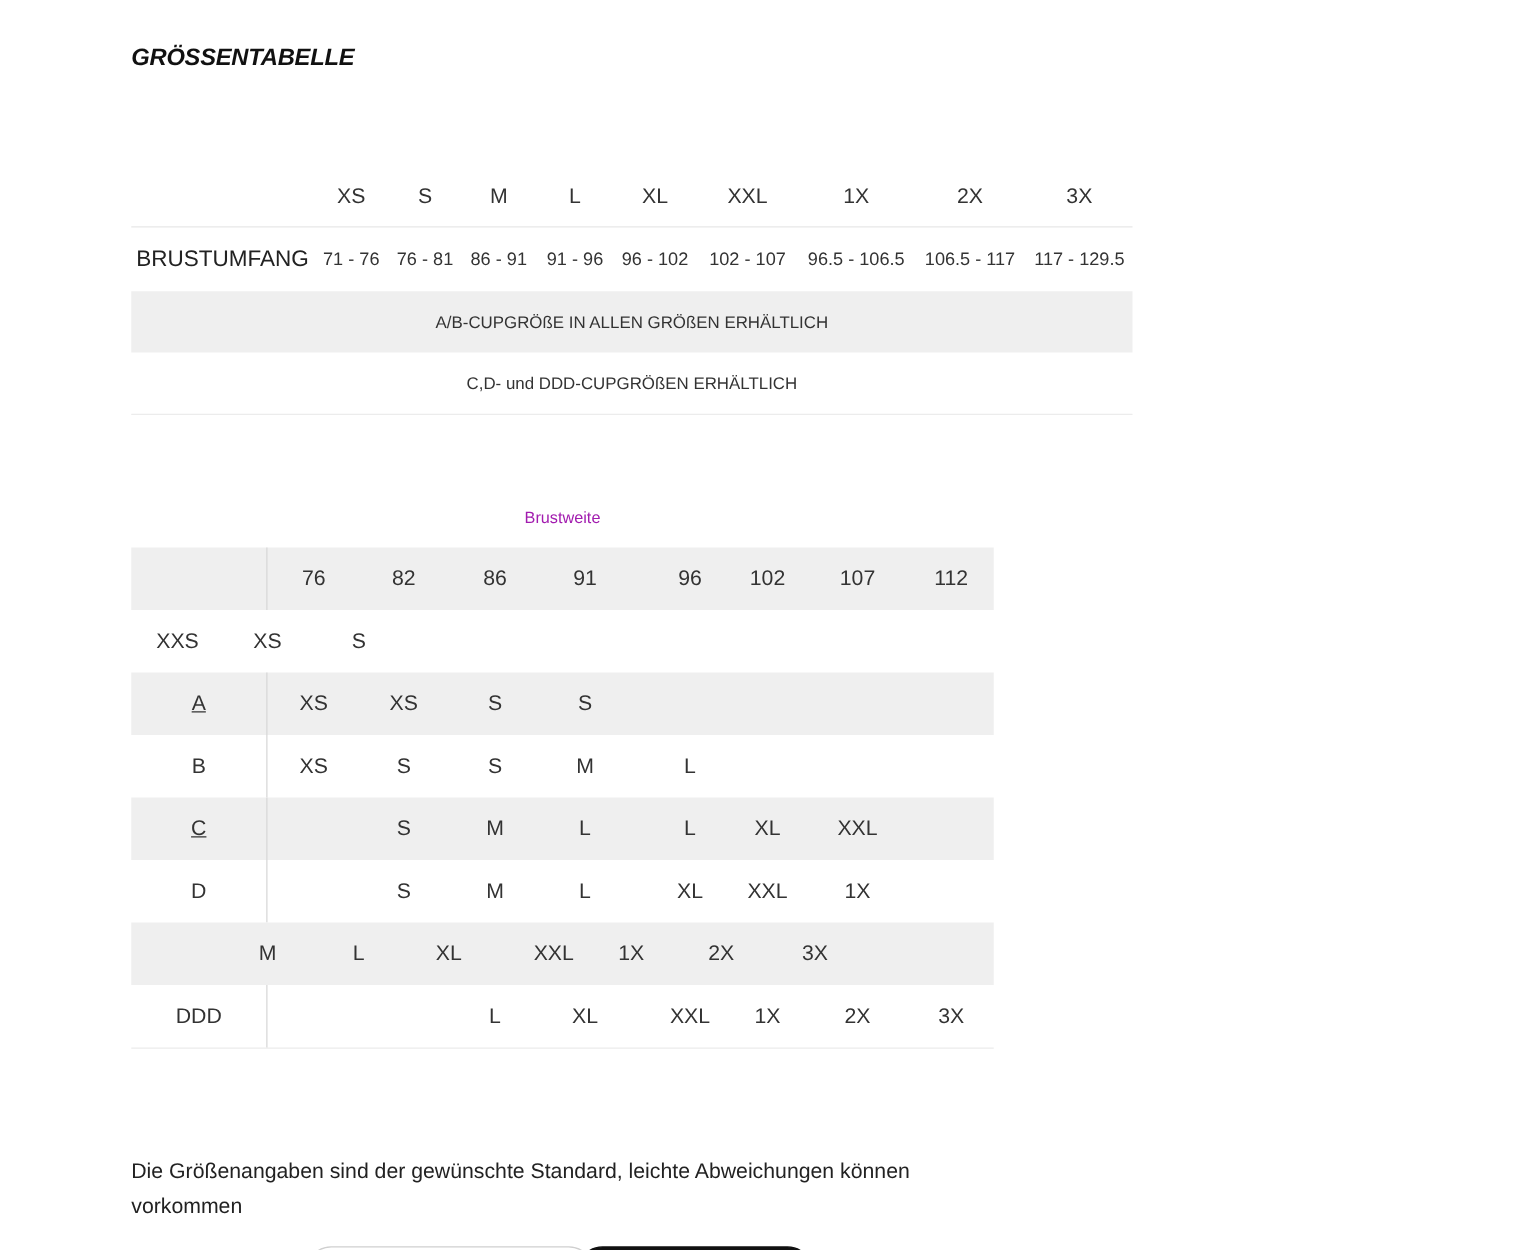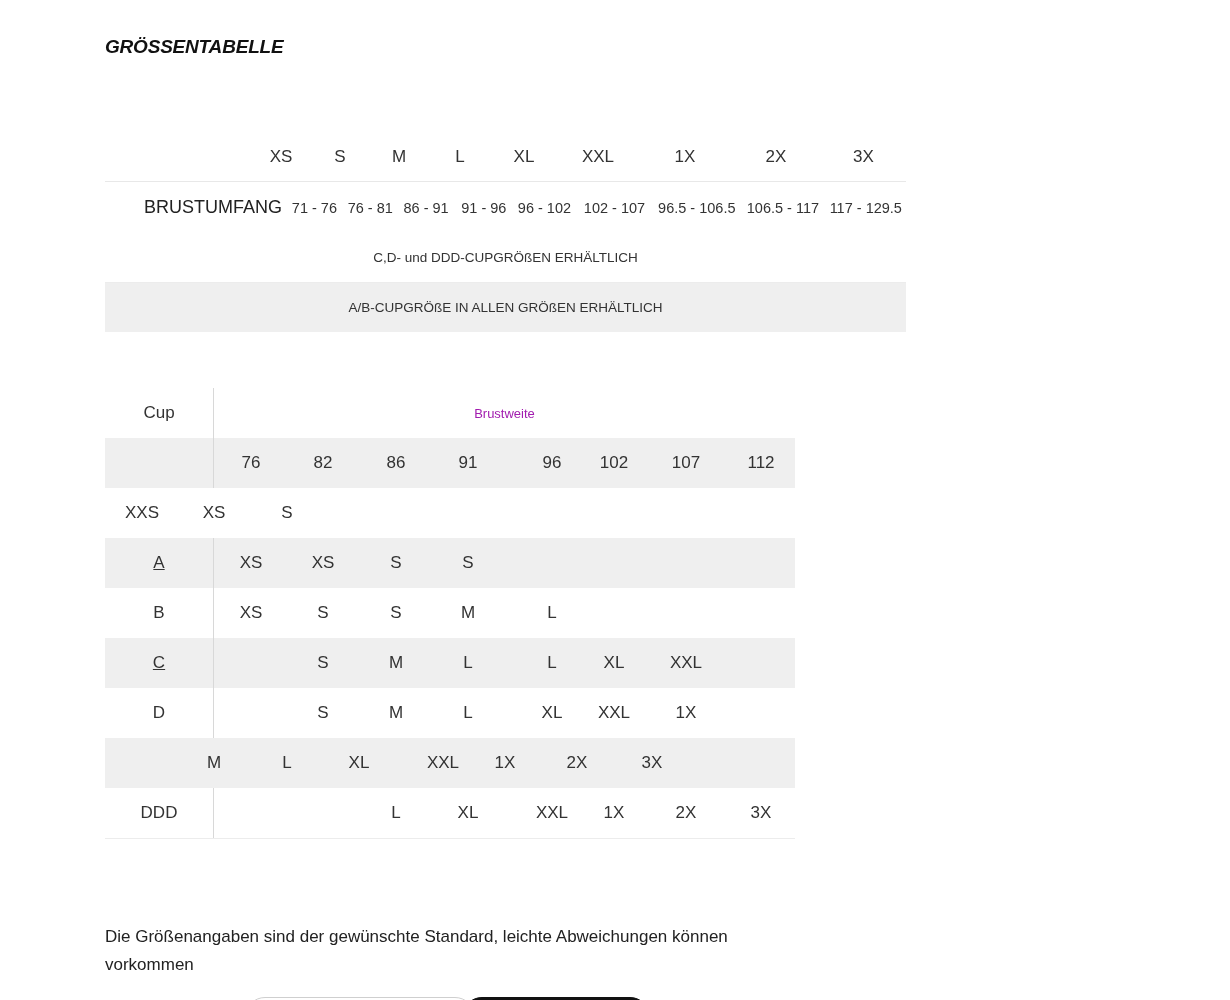--- a/index.html
+++ b/index.html
@@ -35,21 +35,20 @@
       position: relative;
       display: flex;
       align-items: center;
     }
     .t1-head {
       height: 49px;
       border-bottom: 1px solid #e8e8e8;
     }
     .t1-body {
       height: 51px;
-      margin-left: 35px;
     }
     .t1-label {
       width: 146px;
       flex: 0 0 146px;
       font-size: 18px;
       color: #222;
       text-align: left;
       padding-left: 4px;
       box-sizing: border-box;
       white-space: nowrap;
@@ -201,27 +200,26 @@
     <div class="t1-cell c1">71 - 76</div>
     <div class="t1-cell c2">76 - 81</div>
     <div class="t1-cell c3">86 - 91</div>
     <div class="t1-cell c4">91 - 96</div>
     <div class="t1-cell c5">96 - 102</div>
     <div class="t1-cell c6">102 - 107</div>
     <div class="t1-cell c7">96.5 - 106.5</div>
     <div class="t1-cell c8">106.5 - 117</div>
     <div class="t1-cell c9">117 - 129.5</div>
   </div>
+  <div class="t1-band gray">A/B-CUPGRÖßE IN ALLEN GRÖßEN ERHÄLTLICH</div>
   <div class="t1-band white">C,D- und DDD-CUPGRÖßEN ERHÄLTLICH</div>
-  <div class="t1-band gray">A/B-CUPGRÖßE IN ALLEN GRÖßEN ERHÄLTLICH</div>
 </div>
 
 <div class="t2">
   <div class="t2-row">
-    <div class="t2-cup">Cup</div>
     <div class="t2-cells">
       <div class="t2-brust">Brustweite</div>
     </div>
   </div>
 
   <div class="t2-row gray">
     <div class="t2-cup"></div>
     <div class="t2-cells">
       <div class="t2-cell k0">76</div>
       <div class="t2-cell k1">82</div>

